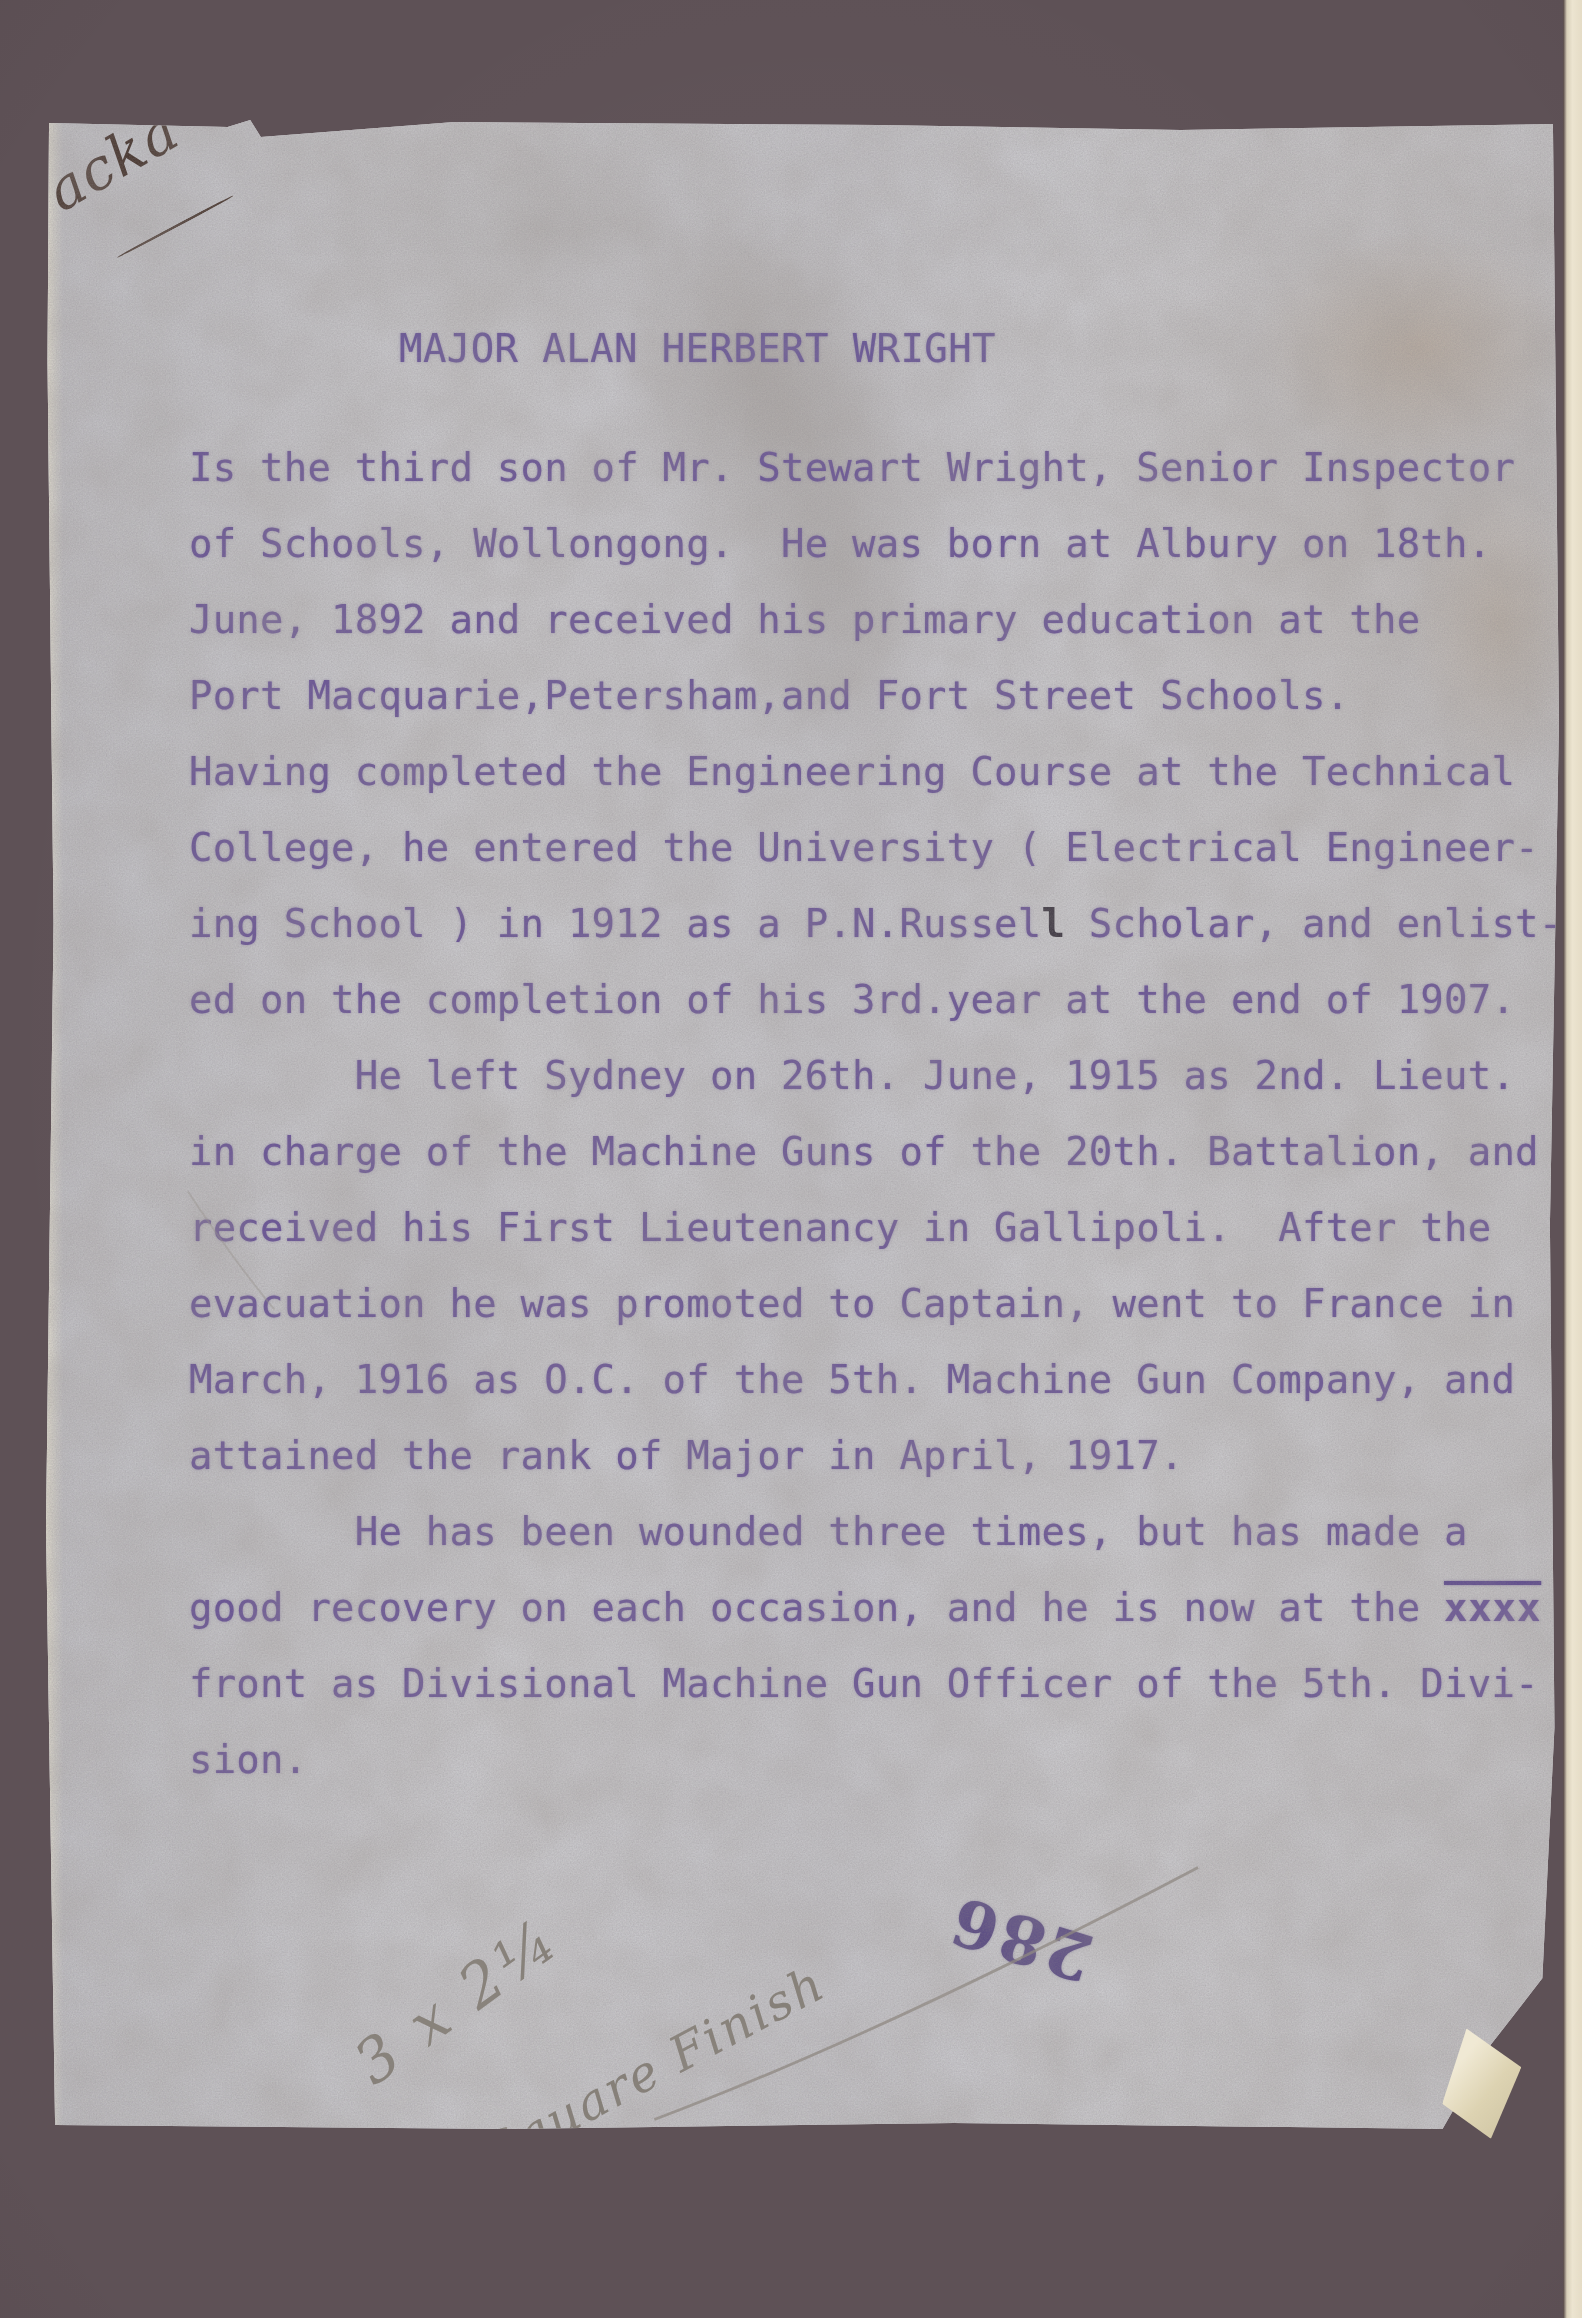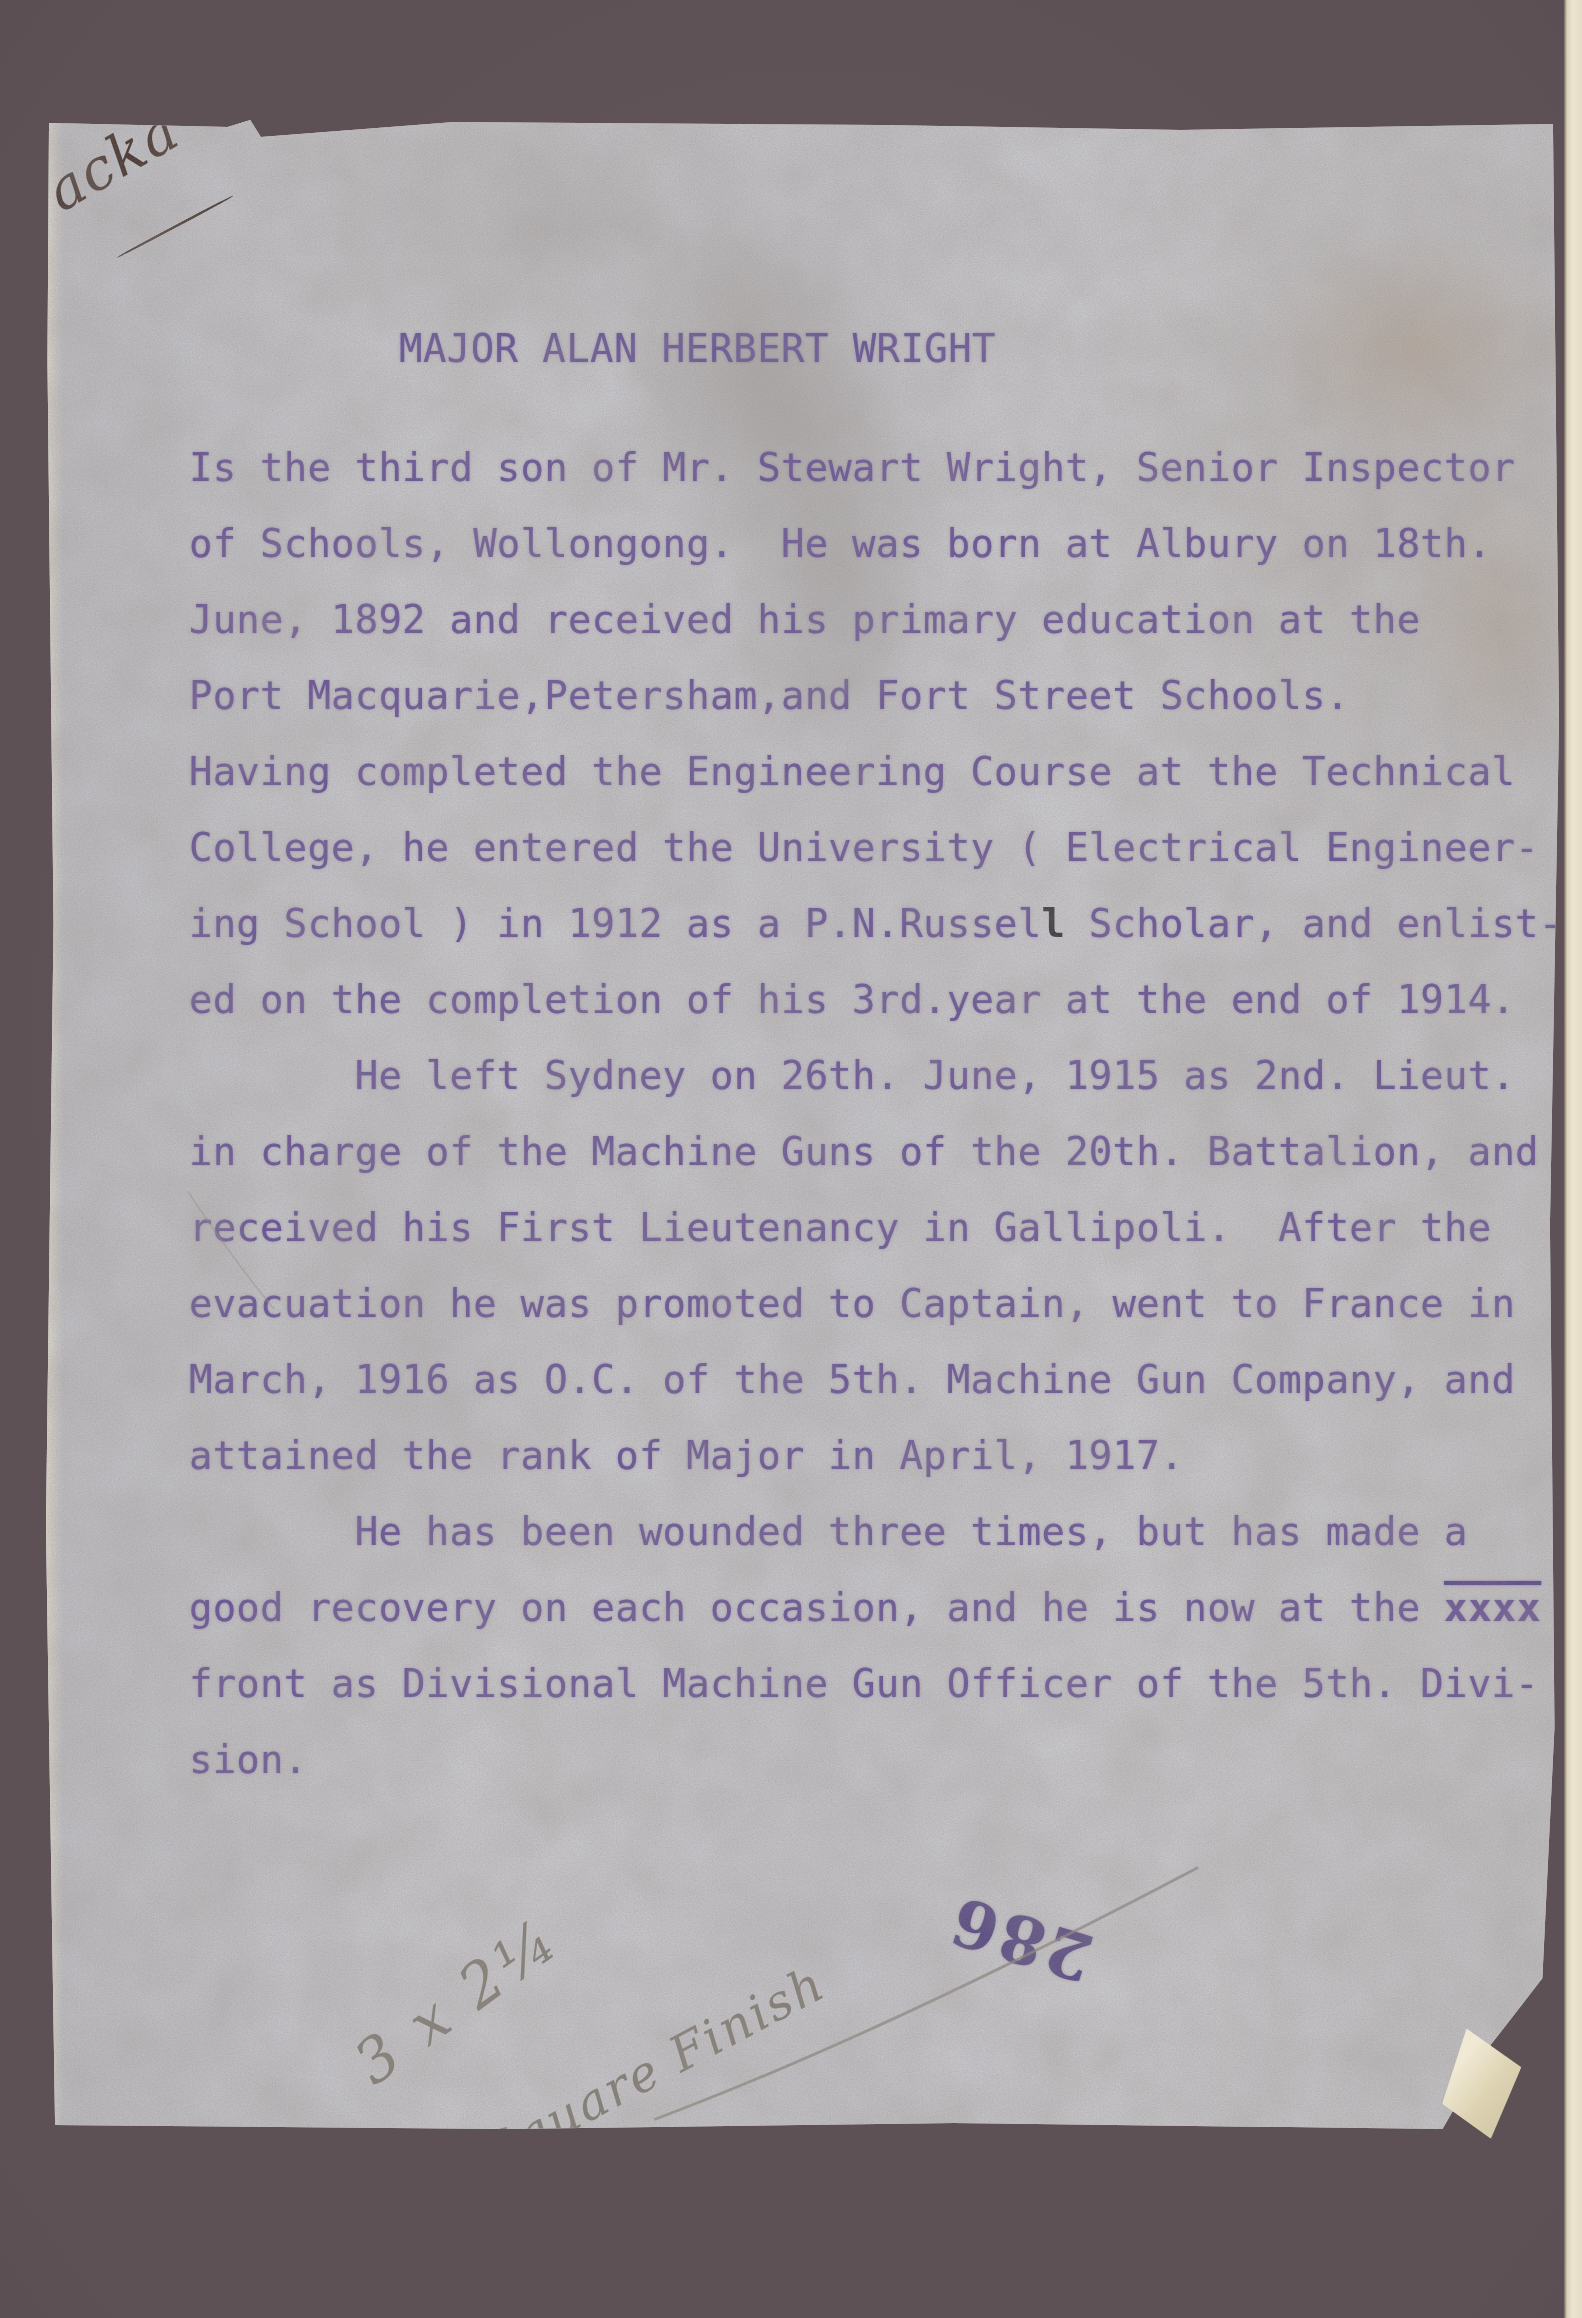--- a/index.html
+++ b/index.html
@@ -106,21 +106,21 @@
 
     <div class="typed">
       <div class="typed-title">MAJOR ALAN HERBERT WRIGHT</div>
       <div class="typed-body"><span>Is the third son of Mr. Stewart Wright, Senior Inspector
 of Schools, Wollongong.  He was born at Albury on 18th.
 June, 1892 and received his primary education at the
 Port Macquarie,Petersham,and Fort Street Schools.
 Having completed the Engineering Course at the Technical
 College, he entered the University ( Electrical Engineer-
 ing School ) in 1912 as a P.N.Russel</span><span class="black-letter">l</span><span> Scholar, and enlist-
-ed on the completion of his 3rd.year at the end of 1914.
+ed on the completion of his 3rd.year at the end of 1907.
 </span><span>       He left Sydney on 26th. June, 1915 as 2nd. Lieut.
 in charge of the Machine Guns of the 20th. Battalion, and
 received his First Lieutenancy in Gallipoli.  After the
 evacuation he was promoted to Captain, went to France in
 March, 1916 as O.C. of the 5th. Machine Gun Company, and
 attained the rank of Major in April, 1917.
 </span><span>       He has been wounded three times, but has made a
 good recovery on each occasion, and he is now at the </span><span class="strike">xxxx</span><span>
 front as Divisional Machine Gun Officer of the 5th. Divi-
 sion.</span></div>

